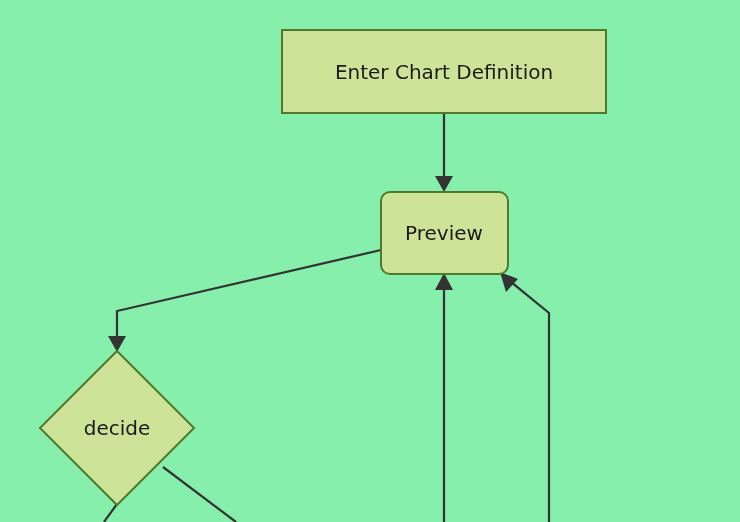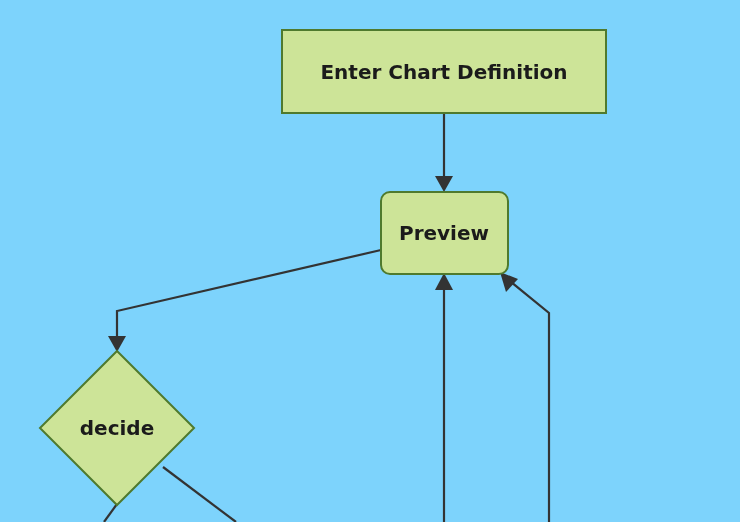--- a/index.html
+++ b/index.html
@@ -7,23 +7,22 @@
     padding: 0;
     background: #ffffff;
   }
   body {
     font-family: "DejaVu Sans", sans-serif;
   }
   #diagram-canvas {
     position: relative;
     width: 740px;
     height: 522px;
-    background: #7dd3fc;
+    background: #86efac;
     overflow: hidden;
-    font-weight: bold;
   }
   #flowchart-svg {
     position: absolute;
     top: 0;
     left: 0;
     width: 740px;
     height: 522px;
     display: block;
   }
   .node-shape {

